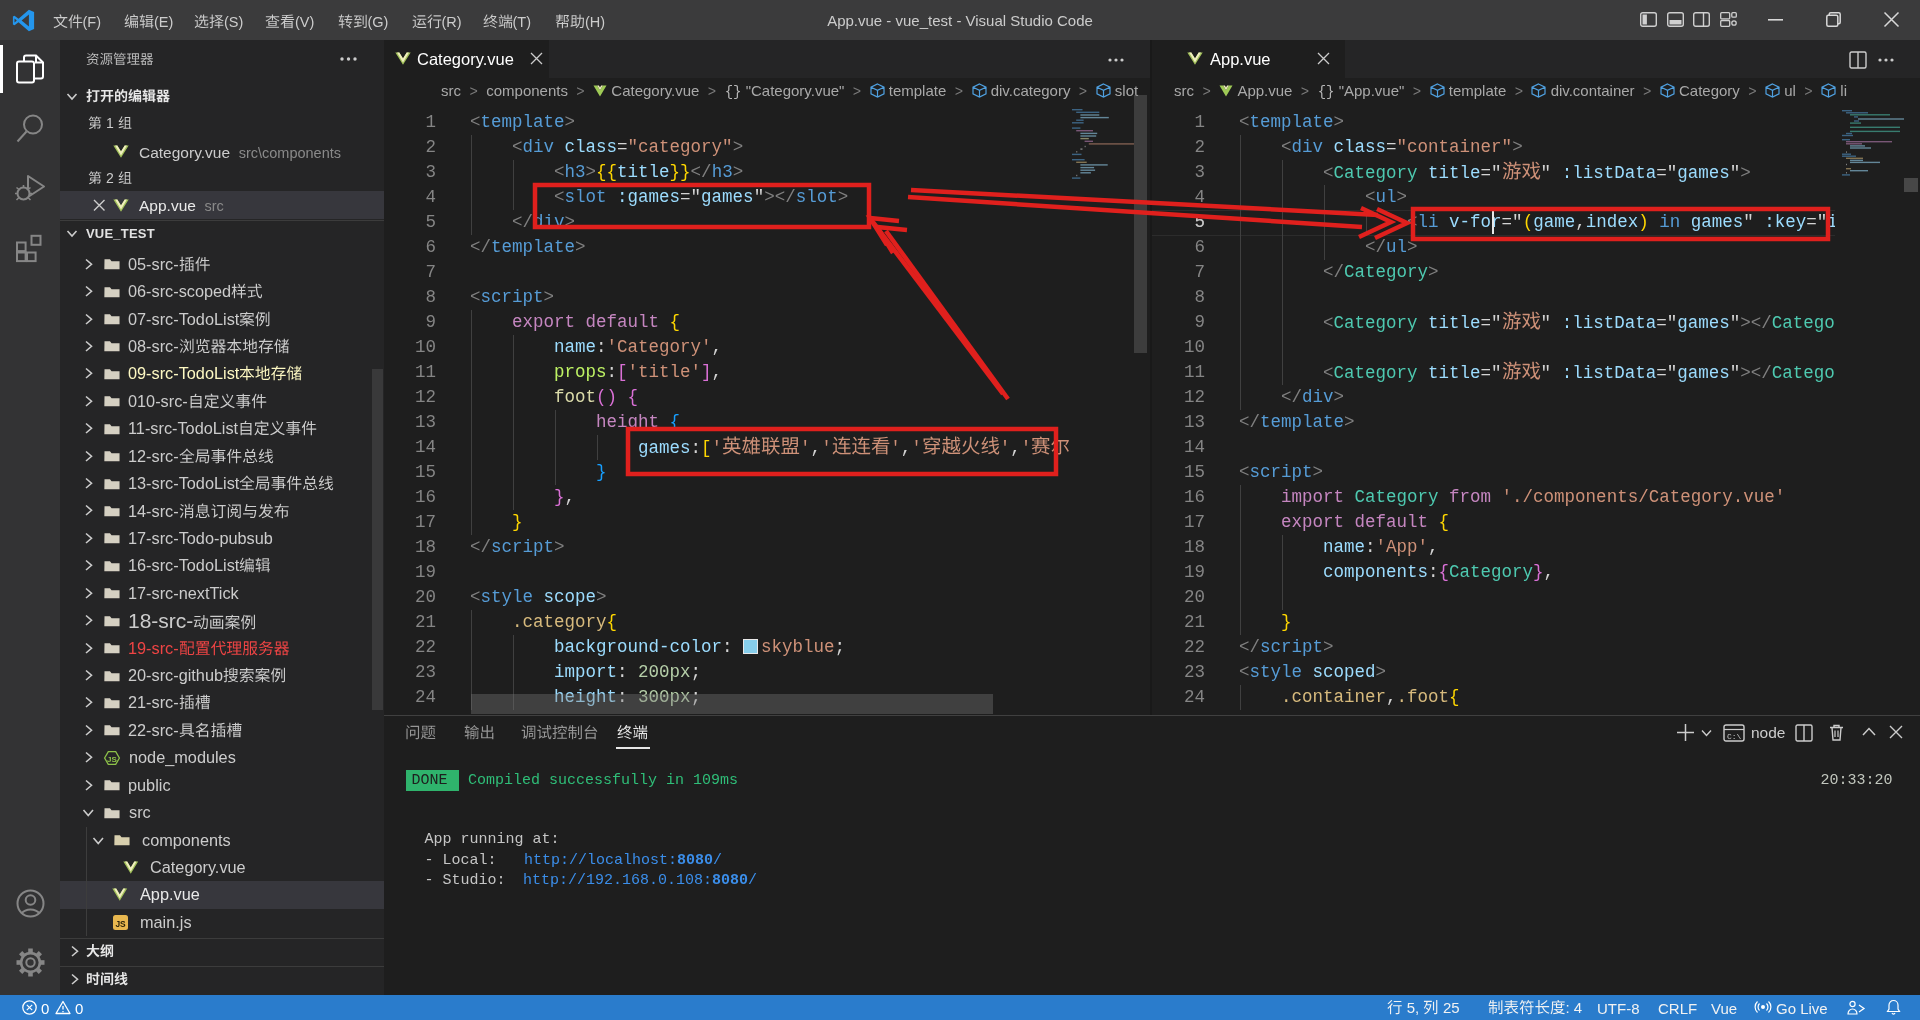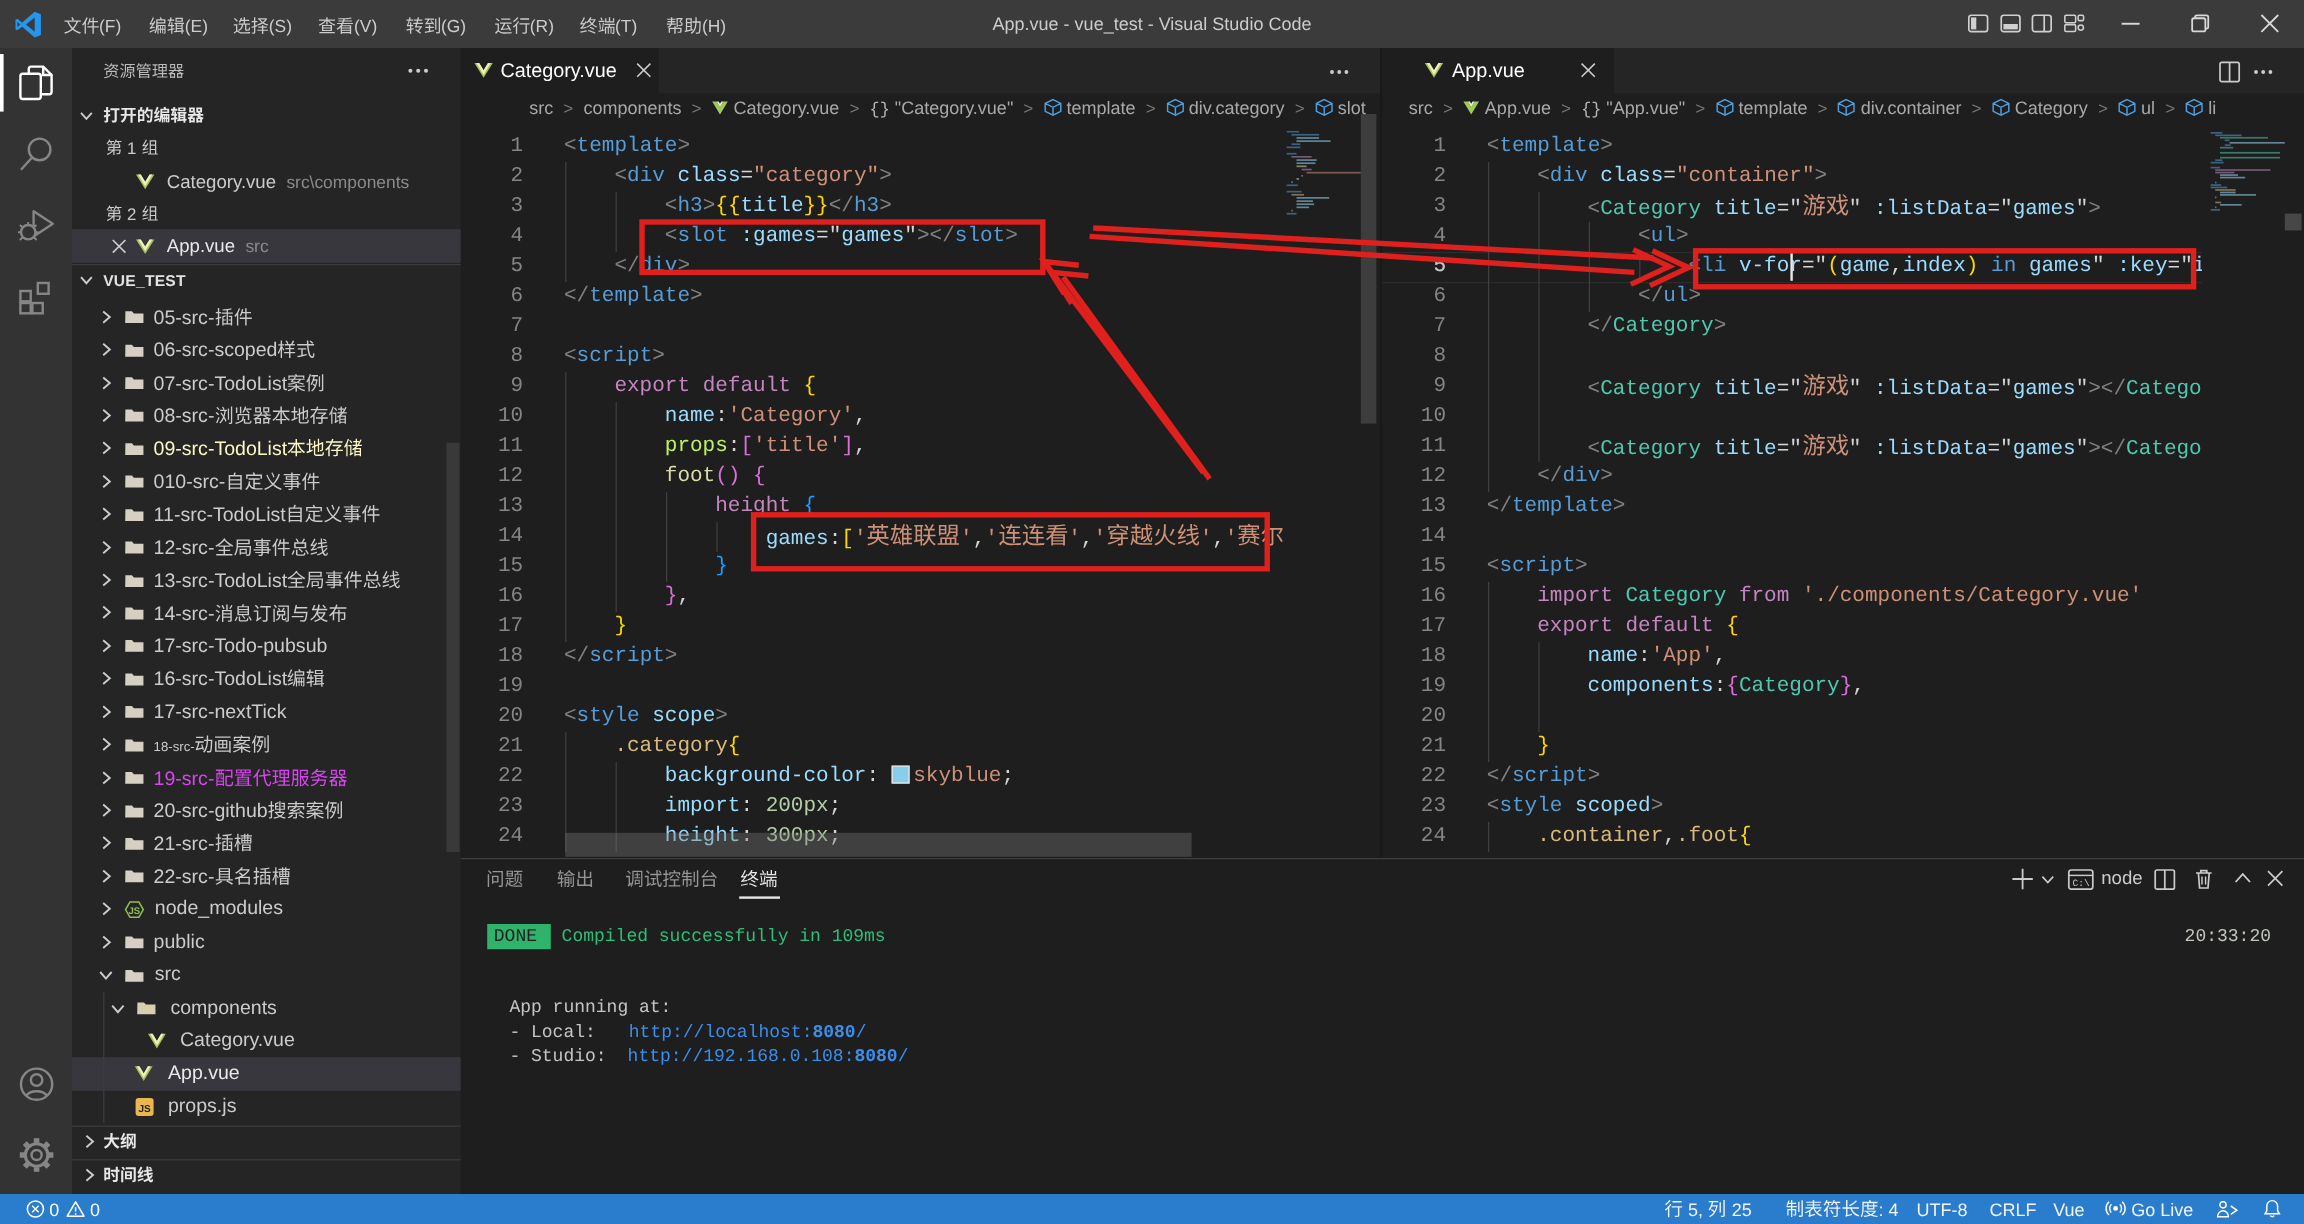--- a/index.html
+++ b/index.html
@@ -366,35 +366,35 @@
 <svg style="position:absolute;left:104px;top:586.24px;overflow:visible" width="16" height="13" viewBox="0 0 16 13">
     <path d="M0.5 2.34 h5.44 l1.6 1.8200000000000003 h8.0 v8.06 h-15.2 Z" fill="#d5d0c2"></path>
   </svg>
 <div class="row" style="left:128px;top:583.7px;color:#cccccc;font-size:16.3px;line-height:19px">17-src-nextTick</div>
 <svg style="position:absolute;left:84px;top:615.1600000000001px;overflow:visible" width="9.5" height="11.5" viewBox="0 0 9.5 11.5">
     <path d="M2 0.5 L7.5 5.25 L2 10.0" stroke="#cccccc" stroke-width="1.6" fill="none"></path>
   </svg>
 <svg style="position:absolute;left:104px;top:613.6600000000001px;overflow:visible" width="16" height="13" viewBox="0 0 16 13">
     <path d="M0.5 2.34 h5.44 l1.6 1.8200000000000003 h8.0 v8.06 h-15.2 Z" fill="#d5d0c2"></path>
   </svg>
-<div class="row" style="left:128px;top:611.2px;color:#cccccc;font-size:11px;line-height:19px">18-src-<svg class="k" width="63.2" height="15" viewBox="0 0 63.2 15">
+<div class="row" style="left:128px;top:611.2px;color:#cccccc;font-size:21px;line-height:19px">18-src-<svg class="k" width="63.2" height="15" viewBox="0 0 63.2 15">
       <g transform="translate(0,15) scale(0.01580,-0.01580)" fill="currentColor">
         <use xlink:href="#g52a8r" href="#g52a8r" x="0"></use>
         <use xlink:href="#g753br" href="#g753br" x="1000"></use>
         <use xlink:href="#g6848r" href="#g6848r" x="2000"></use>
         <use xlink:href="#g4f8br" href="#g4f8br" x="3000"></use>
       </g>
     </svg></div>
 <svg style="position:absolute;left:84px;top:642.5799999999999px;overflow:visible" width="9.5" height="11.5" viewBox="0 0 9.5 11.5">
     <path d="M2 0.5 L7.5 5.25 L2 10.0" stroke="#cccccc" stroke-width="1.6" fill="none"></path>
   </svg>
 <svg style="position:absolute;left:104px;top:641.0799999999999px;overflow:visible" width="16" height="13" viewBox="0 0 16 13">
     <path d="M0.5 2.34 h5.44 l1.6 1.8200000000000003 h8.0 v8.06 h-15.2 Z" fill="#d5d0c2"></path>
   </svg>
-<div class="row" style="left:128px;top:638.6px;color:#d946ef;font-size:16.3px;line-height:19px">19-src-<svg class="k" width="110.6" height="15" viewBox="0 0 110.6 15">
+<div class="row" style="left:128px;top:638.6px;color:#ef4444;font-size:16.3px;line-height:19px">19-src-<svg class="k" width="110.6" height="15" viewBox="0 0 110.6 15">
       <g transform="translate(0,15) scale(0.01580,-0.01580)" fill="currentColor">
         <use xlink:href="#g914dr" href="#g914dr" x="0"></use>
         <use xlink:href="#g7f6er" href="#g7f6er" x="1000"></use>
         <use xlink:href="#g4ee3r" href="#g4ee3r" x="2000"></use>
         <use xlink:href="#g7406r" href="#g7406r" x="3000"></use>
         <use xlink:href="#g670dr" href="#g670dr" x="4000"></use>
         <use xlink:href="#g52a1r" href="#g52a1r" x="5000"></use>
         <use xlink:href="#g5668r" href="#g5668r" x="6000"></use>
       </g>
     </svg></div>
@@ -475,21 +475,21 @@
 <div class="abs" style="left:60px;top:881.2px;width:324px;height:27.5px;background:#37373d"></div>
 <svg style="position:absolute;left:112px;top:888.3600000000001px;overflow:visible" width="15.5" height="13" viewBox="0 0 15.5 13">
     <path d="M0.31 0.52 L4.1850000000000005 0.52 L7.75 6.5 L11.315 0.52 L15.19 0.52 L7.75 12.74 Z" fill="#a3c25c"></path>
     <path d="M2.015 0.52 L4.1850000000000005 0.52 L7.75 6.5 L11.315 0.52 L13.485 0.52 L7.75 10.4 Z" fill="#f0eebf"></path>
   </svg>
 <div class="row" style="left:140px;top:885.4px;color:#e9e9e9;font-size:16.3px;line-height:19px">App.vue</div>
 <svg style="position:absolute;left:113px;top:914.78px;overflow:visible" width="15" height="15" viewBox="0 0 15 15">
     <rect width="15" height="15" rx="2.5" fill="#e8b74f"></rect>
     <text x="7.5" y="11.5" font-family="Liberation Sans" font-size="8.4" font-weight="bold" fill="#2b2209" text-anchor="middle">JS</text>
   </svg>
-<div class="row" style="left:140px;top:912.8px;color:#cccccc;font-size:16.3px;line-height:19px">props.js</div>
+<div class="row" style="left:140px;top:912.8px;color:#cccccc;font-size:16.3px;line-height:19px">main.js</div>
 <div class="abs" style="left:86px;top:827px;width:1px;height:109px;background:#3d3d3d"></div>
 <div class="abs" style="left:60px;top:938px;width:324px;height:1px;background:#3c3c3c"></div>
 <svg style="position:absolute;left:70px;top:946px;overflow:visible" width="9.5" height="11.5" viewBox="0 0 9.5 11.5">
     <path d="M2 0.5 L7.5 5.25 L2 10.0" stroke="#cccccc" stroke-width="1.6" fill="none"></path>
   </svg>
 <div class="row" style="left:86px;top:943px;color:#e8e8e8;font-size:13px;font-weight:bold"><svg class="k" width="28.0" height="13" viewBox="0 0 28.0 13">
       <g transform="translate(0,13) scale(0.01400,-0.01400)" fill="currentColor">
         <use xlink:href="#g5927b" href="#g5927b" x="0"></use>
         <use xlink:href="#g7eb2b" href="#g7eb2b" x="1000"></use>
       </g>

